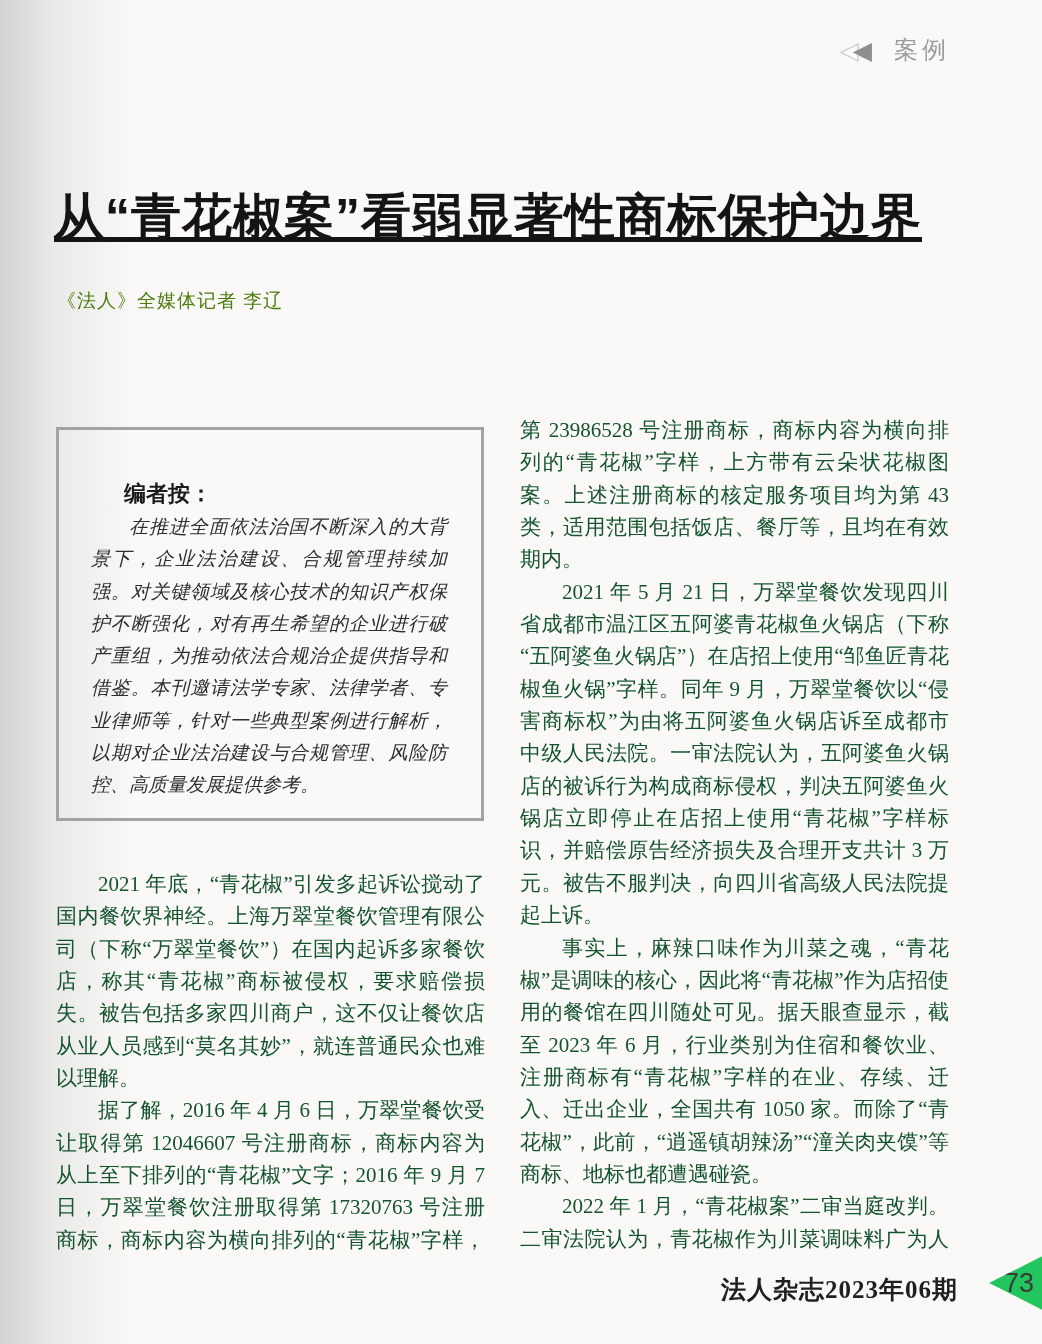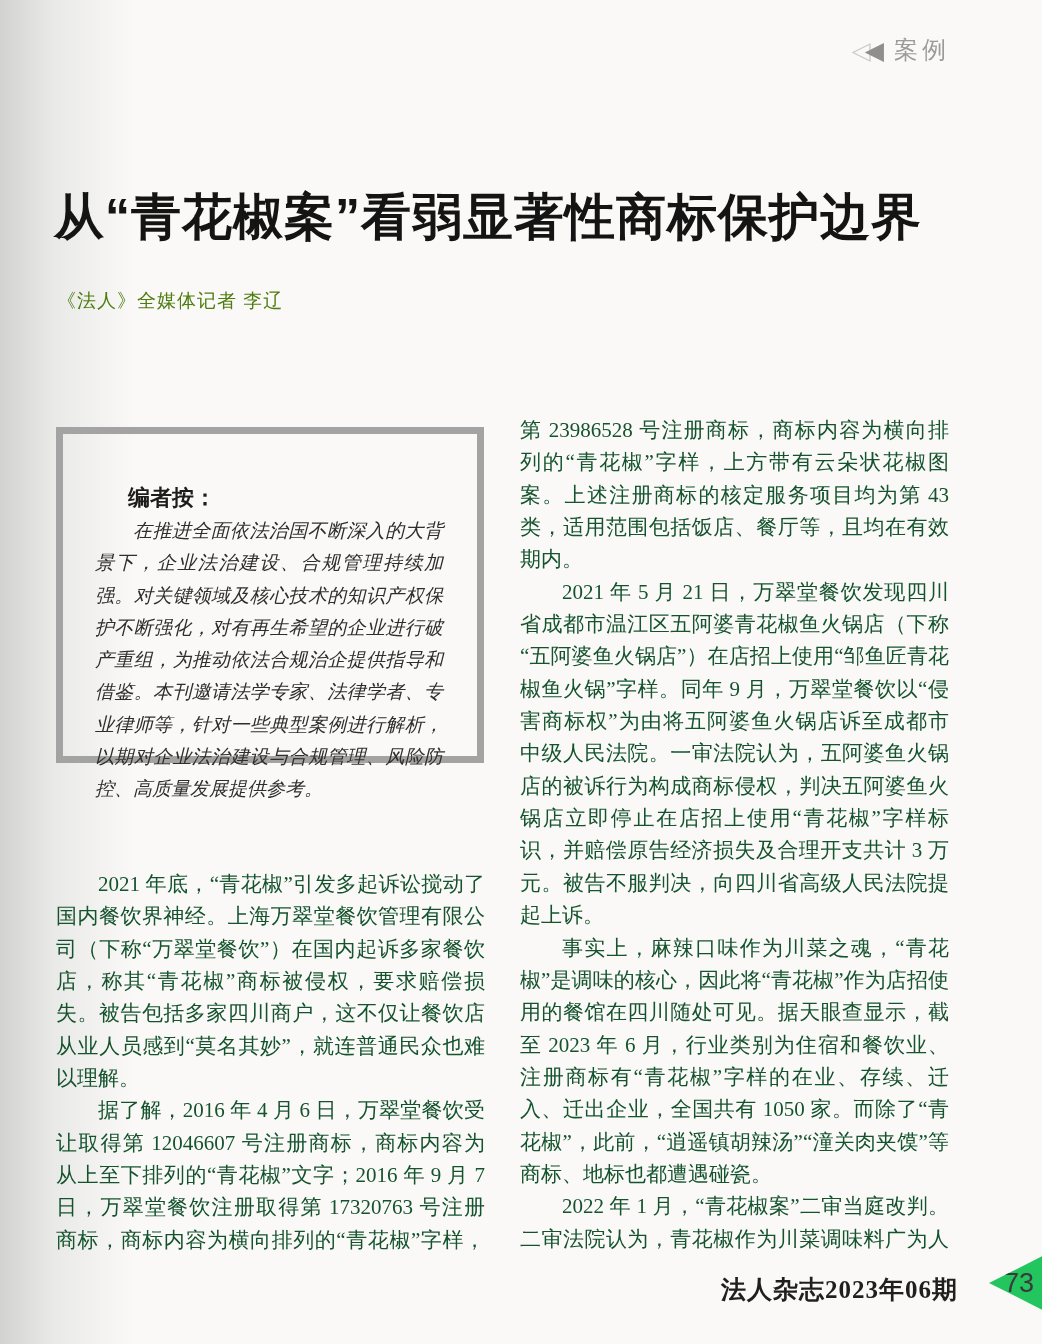--- a/index.html
+++ b/index.html
@@ -21,39 +21,40 @@
   
   .section-header {
     position:absolute; top:34px; right:92px;
     display:flex; align-items:center;
   }
   .tri { font-family:"DejaVu Sans",sans-serif; font-size:25px; line-height:1; }
   .tri-outline { color:#cdcdca; margin-right:-6px; }
   .tri-solid   { color:#8f8f8d; }
   .section-label {
     font-family:"Liberation Sans","DejaVu Sans",sans-serif;
-    font-size:24px; color:#9b9b99; letter-spacing:4px; margin-left:10px;
+    font-size:24px; color:#9b9b99; letter-spacing:4px; margin-left:22px;
   }
   
   .title {
     position:absolute; left:54px; top:184px;
     font-family:"Liberation Sans","DejaVu Sans",sans-serif;
     font-size:50px; font-weight:700; color:#141414; letter-spacing:1px;
     white-space:nowrap;
+    text-decoration:underline;
   }
   .byline {
     position:absolute; left:57px; top:288px;
     font-family:"Liberation Sans","DejaVu Sans",sans-serif;
     font-size:19px; color:#4d7c0f; letter-spacing:1px;
   }
   
   .editor-box {
     position:absolute; left:56px; top:427px;
-    width:428px; height:336px;
-    border:7px solid #a3a3a3;
+    width:428px; height:394px;
+    border:3px solid #a3a3a3;
     padding:48px 34px 0 32px;
   }
   .editor-label {
     font-family:"Liberation Sans","DejaVu Sans",sans-serif;
     font-size:22px; font-weight:700; color:#1c1c1c;
     text-indent:1.5em; line-height:32px;
   }
   .editor-body {
     font-family:"DejaVu Serif","Liberation Serif",serif;
     font-style:italic;

